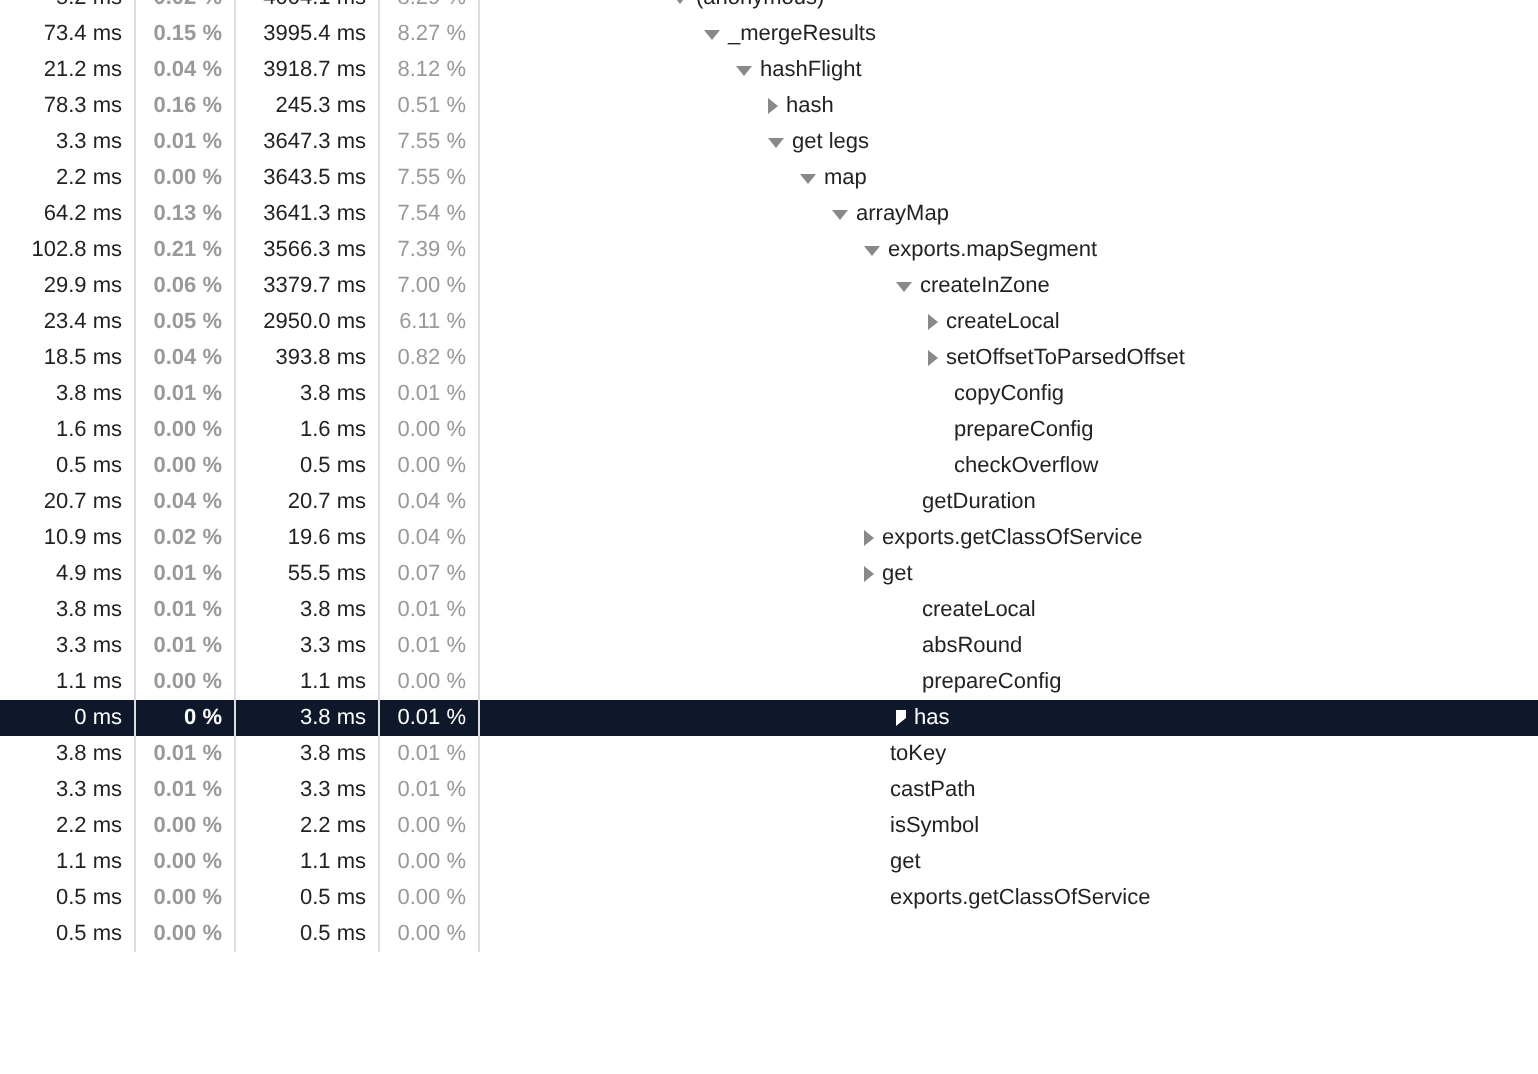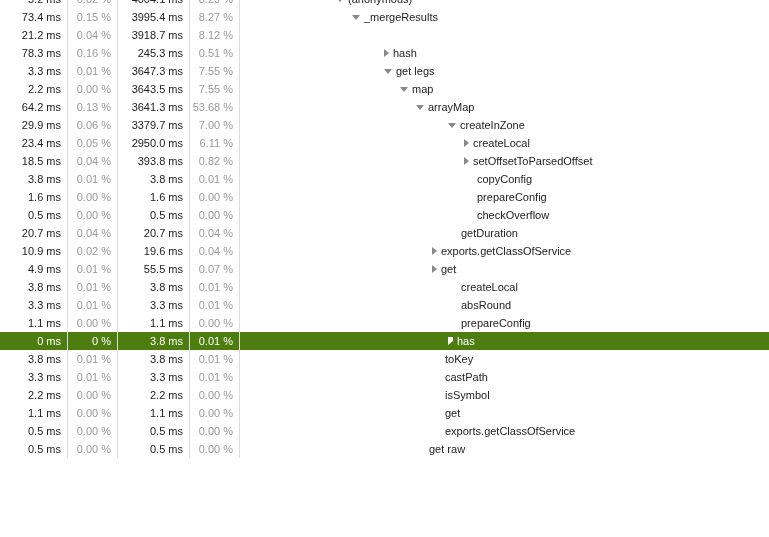--- a/index.html
+++ b/index.html
@@ -13,35 +13,35 @@
   overflow: hidden;
 }
 .table { width: 100%; }
 .row {
   display: flex;
   height: 18px;
   line-height: 18px;
   border-bottom: 0px solid transparent;
 }
 .row.selected {
-  background: #4d7c0f;
+  background: #0f172a;
   color: #fff;
   align-items: center;
 }
 .row.selected .pct, .row.selected .time { color: #fff; }
 .row.selected .tri { border-left-color: #fff; border-top-color: #fff; }
 .col {
   border-right: 1px solid #ddd;
   padding-right: 6px;
   text-align: right;
   white-space: nowrap;
   overflow: hidden;
 }
 .col-time1 { width: 68px; }
-.col-pct1 { width: 50px; }
+.col-pct1 { width: 50px; font-weight: bold; }
 .col-time2 { width: 72px; }
 .col-pct2 { width: 50px; }
 .col-fn {
   flex: 1;
   text-align: left;
   padding-right: 12px;
   border-right: none;
   display: flex;
   align-items: center;
 }
@@ -94,20 +94,25 @@
         <span class="indent" style="width: 112px;"></span>
         <span class="tri down"></span>
         <span class="fn-name">_mergeResults</span>
       </div>
     </div>
     <div class="row">
       <div class="col col-time1 time">21.2 ms</div>
       <div class="col col-pct1 pct">0.04 %</div>
       <div class="col col-time2 time">3918.7 ms</div>
       <div class="col col-pct2 pct">8.12 %</div>
+      <div class="col col-fn">
+        <span class="indent" style="width: 128px;"></span>
+        <span class="tri down"></span>
+        <span class="fn-name">hashFlight</span>
+      </div>
     </div>
     <div class="row">
       <div class="col col-time1 time">78.3 ms</div>
       <div class="col col-pct1 pct">0.16 %</div>
       <div class="col col-time2 time">245.3 ms</div>
       <div class="col col-pct2 pct">0.51 %</div>
       <div class="col col-fn">
         <span class="indent" style="width: 144px;"></span>
         <span class="tri right"></span>
         <span class="fn-name">hash</span>
@@ -132,25 +137,36 @@
       <div class="col col-fn">
         <span class="indent" style="width: 160px;"></span>
         <span class="tri down"></span>
         <span class="fn-name">map</span>
       </div>
     </div>
     <div class="row">
       <div class="col col-time1 time">64.2 ms</div>
       <div class="col col-pct1 pct">0.13 %</div>
       <div class="col col-time2 time">3641.3 ms</div>
-      <div class="col col-pct2 pct">53.68 %</div>
+      <div class="col col-pct2 pct">7.54 %</div>
       <div class="col col-fn">
         <span class="indent" style="width: 176px;"></span>
         <span class="tri down"></span>
         <span class="fn-name">arrayMap</span>
+      </div>
+    </div>
+    <div class="row">
+      <div class="col col-time1 time">102.8 ms</div>
+      <div class="col col-pct1 pct">0.21 %</div>
+      <div class="col col-time2 time">3566.3 ms</div>
+      <div class="col col-pct2 pct">7.39 %</div>
+      <div class="col col-fn">
+        <span class="indent" style="width: 192px;"></span>
+        <span class="tri down"></span>
+        <span class="fn-name">exports.mapSegment</span>
       </div>
     </div>
     <div class="row">
       <div class="col col-time1 time">29.9 ms</div>
       <div class="col col-pct1 pct">0.06 %</div>
       <div class="col col-time2 time">3379.7 ms</div>
       <div class="col col-pct2 pct">7.00 %</div>
       <div class="col col-fn">
         <span class="indent" style="width: 208px;"></span>
         <span class="tri down"></span>
@@ -342,19 +358,14 @@
         <span class="indent" style="width: 192px;"></span>
         <span class="tri none"></span>
         <span class="fn-name">exports.getClassOfService</span>
       </div>
     </div>
     <div class="row">
       <div class="col col-time1 time">0.5 ms</div>
       <div class="col col-pct1 pct">0.00 %</div>
       <div class="col col-time2 time">0.5 ms</div>
       <div class="col col-pct2 pct">0.00 %</div>
-      <div class="col col-fn">
-        <span class="indent" style="width: 176px;"></span>
-        <span class="tri none"></span>
-        <span class="fn-name">get raw</span>
-      </div>
     </div>
   </div>
 
 </body></html>

